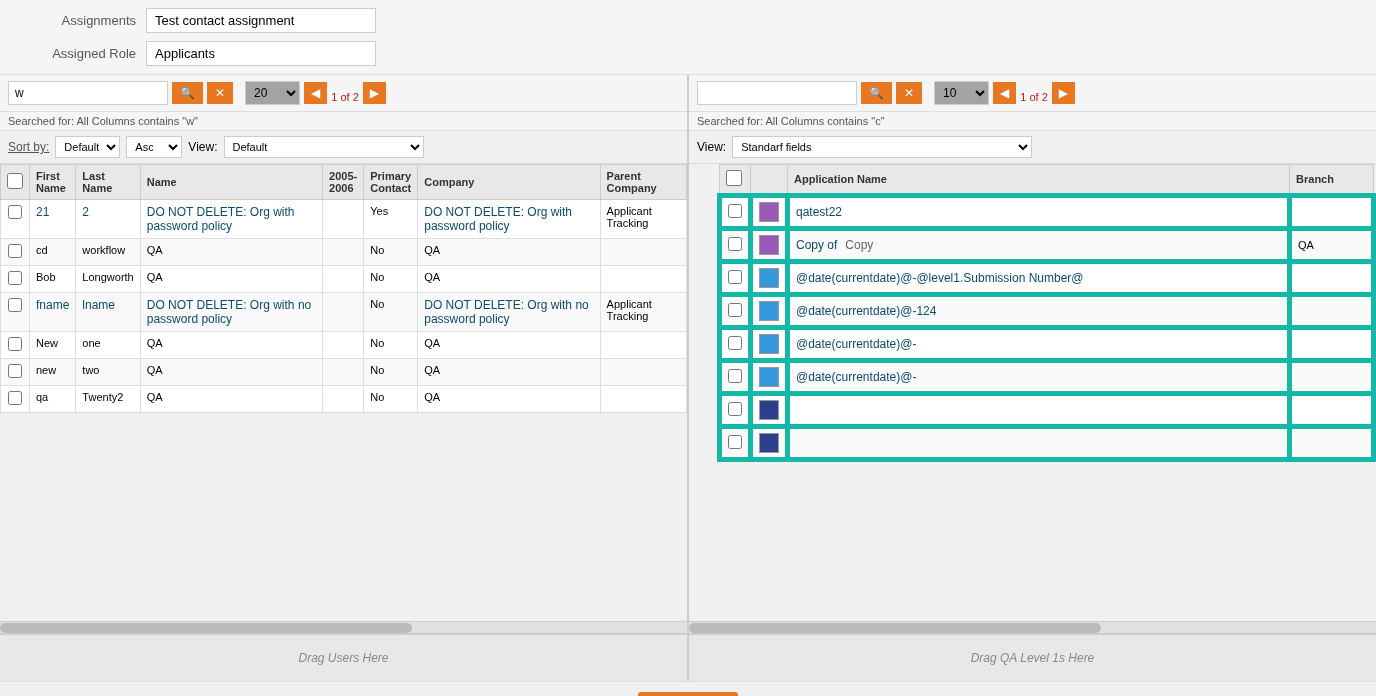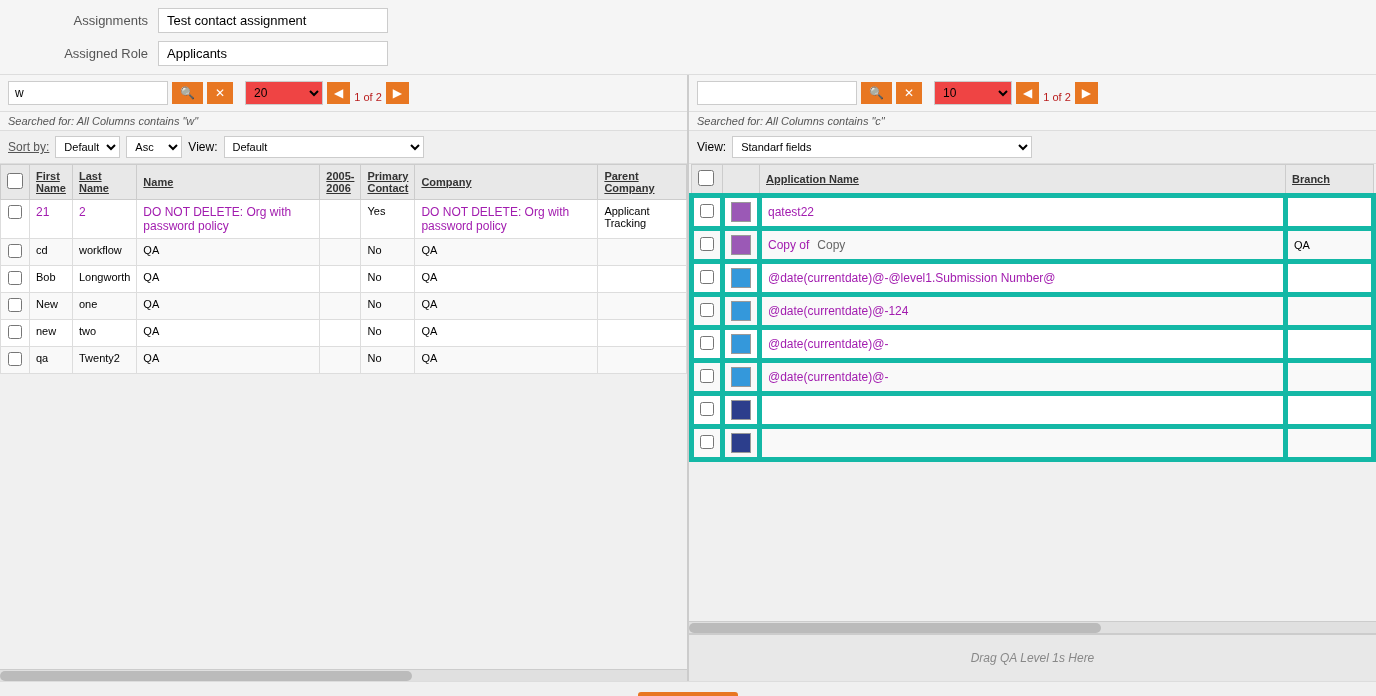--- a/index.html
+++ b/index.html
@@ -1,57 +1,57 @@
 <!DOCTYPE html>
 <html><head>
   <meta charset="utf-8">
   <style>
     * { box-sizing: border-box; margin: 0; padding: 0; font-family: Arial, sans-serif; font-size: 12px; }
     body { background: #f0f0f0; width: 1376px; min-height: 696px; overflow: hidden; }
 
-    .top-bar { background: #f5f5f5; padding: 8px 28px; border-bottom: 1px solid #ddd; }
+    .top-bar { background: #f5f5f5; padding: 8px 16px; border-bottom: 1px solid #ddd; }
     .top-bar-row { display: flex; align-items: center; margin-bottom: 8px; }
     .top-bar-row:last-child { margin-bottom: 0; }
     .top-bar-label { color: #555; width: 120px; text-align: right; margin-right: 10px; font-size: 13px; }
     .dropdown-select { border: 1px solid #ccc; background: #fff; padding: 4px 8px; font-size: 13px; width: 230px; appearance: none; -webkit-appearance: none; cursor: pointer; }
     .dropdown-wrapper { position: relative; display: inline-block; }
 
     .main-content { display: flex; height: calc(696px - 90px); }
 
     .left-panel { flex: 1; border-right: 2px solid #ccc; display: flex; flex-direction: column; }
     .right-panel { flex: 1; display: flex; flex-direction: column; }
 
     .search-bar { display: flex; align-items: center; padding: 6px 8px; background: #f5f5f5; border-bottom: 1px solid #ddd; gap: 4px; }
     .search-input { border: 1px solid #ccc; padding: 4px 6px; font-size: 12px; flex: 1; max-width: 160px; }
     .btn-search { background: #e87722; border: none; color: #fff; padding: 4px 8px; cursor: pointer; font-size: 12px; }
     .btn-clear { background: #e87722; border: none; color: #fff; padding: 4px 8px; cursor: pointer; font-size: 12px; }
     .pagination-group { display: flex; align-items: center; gap: 4px; margin-left: 8px; }
-    .page-size-select { border: 1px solid #ccc; background: #ef4444; padding: 3px 4px; font-size: 12px; width: 78px; }
+    .page-size-select { border: 1px solid #ccc; background: #a3a3a3; padding: 3px 4px; font-size: 12px; width: 55px; }
     .btn-prev, .btn-next { background: #e87722; border: none; color: #fff; padding: 4px 7px; cursor: pointer; font-size: 12px; }
     .page-info { font-size: 11px; color: #b91c1c; white-space: nowrap; margin-top: 8px; }
 
-    .search-info { padding: 3px 8px; background: #f5f5f5; border-bottom: 1px solid #ddd; font-size: 11px; color: #555; font-style: italic; }
+    .search-info { padding: 3px 8px; background: #f5f5f5; border-bottom: 1px solid #ddd; font-size: 11px; color: #555; }
 
     .sort-bar { display: flex; align-items: center; padding: 5px 8px; background: #f0f0f0; border-bottom: 1px solid #ddd; gap: 6px; }
     .sort-label { color: #555; text-decoration: underline; }
     .sort-select { border: 1px solid #ccc; background: #fff; padding: 3px 4px; font-size: 11px; }
     .view-select { border: 1px solid #ccc; background: #fff; padding: 3px 4px; font-size: 11px; }
 
     .view-bar { display: flex; align-items: center; padding: 5px 8px; background: #f0f0f0; border-bottom: 1px solid #ddd; gap: 6px; }
 
     .table-container { flex: 1; overflow-y: auto; overflow-x: auto; }
     table { width: 100%; border-collapse: collapse; min-width: 650px; }
-    th { background: #e8e8e8; border: 1px solid #ccc; padding: 5px 6px; text-align: left; font-weight: bold; font-size: 11px; color: #333; white-space: nowrap; position: sticky; top: 0; text-decoration: underline; }
+    th { background: #e8e8e8; border: 1px solid #ccc; padding: 5px 6px; text-align: left; font-weight: bold; font-size: 11px; color: #333; white-space: nowrap; position: sticky; top: 0; }
     td { border: 1px solid #ddd; padding: 5px 6px; font-size: 11px; vertical-align: top; }
     tr:nth-child(even) td { background: #f9f9f9; }
     tr:nth-child(odd) td { background: #fff; }
-    .link-cell { color: #a21caf; cursor: pointer; text-decoration: none; }
+    .link-cell { color: #0c4a6e; cursor: pointer; text-decoration: none; }
     .checkbox-cell { width: 20px; text-align: center; }
 
-    .right-table-container { flex: 1; overflow-y: auto; overflow-x: auto; }
+    .right-table-container { flex: 1; overflow-y: auto; overflow-x: auto; margin-left: 28px; }
     .right-table { width: 100%; border-collapse: collapse; }
     .right-table th { background: #e8e8e8; border: 1px solid #ccc; padding: 5px 6px; font-weight: bold; font-size: 11px; color: #333; position: sticky; top: 0; }
     .right-table td { border: 5px solid #14b8a6; padding: 4px 6px; font-size: 11px; vertical-align: middle; }
     .color-box { width: 20px; height: 20px; display: inline-block; border: 1px solid #999; vertical-align: middle; }
     .color-purple { background: #9b59b6; }
     .color-blue { background: #3498db; }
     .color-dark-blue { background: #2c3e8c; }
 
     .drag-area { display: flex; align-items: center; justify-content: center; background: #e8e8e8; border-top: 2px solid #ccc; padding: 16px; color: #888; font-size: 14px; font-style: italic; }
 
@@ -159,20 +159,30 @@
               <td>Bob</td>
               <td>Longworth</td>
               <td>QA</td>
               <td></td>
               <td>No</td>
               <td>QA</td>
               <td></td>
             </tr>
             <tr>
               <td class="checkbox-cell"><input type="checkbox" class="row-checkbox" style=""></td>
+              <td><a class="link-cell">fname</a></td>
+              <td><a class="link-cell">lname</a></td>
+              <td><a class="link-cell">DO NOT DELETE: Org with no password policy</a></td>
+              <td></td>
+              <td>No</td>
+              <td><a class="link-cell">DO NOT DELETE: Org with no password policy</a></td>
+              <td>Applicant Tracking</td>
+            </tr>
+            <tr>
+              <td class="checkbox-cell"><input type="checkbox" class="row-checkbox" style=""></td>
               <td>New</td>
               <td>one</td>
               <td>QA</td>
               <td></td>
               <td>No</td>
               <td>QA</td>
               <td></td>
             </tr>
             <tr>
               <td class="checkbox-cell"><input type="checkbox" class="row-checkbox" style=""></td>
@@ -193,20 +203,23 @@
               <td>No</td>
               <td>QA</td>
               <td></td>
             </tr>
           </tbody>
       </table>
     </div>
     <div class="scrollbar-row">
         <div class="scrollbar-thumb"></div>
       </div>
+    <div class="drag-area">
+      <span>Drag Users Here</span>
+    </div>
   </div>
 
   <div class="right-panel">
 
     <div class="search-bar">
       <input type="text" class="search-input" value="" style="">
       <button class="btn-search">🔍</button>
       <button class="btn-clear">✕</button>
       <div class="pagination-group">
         <select class="page-size-select">

